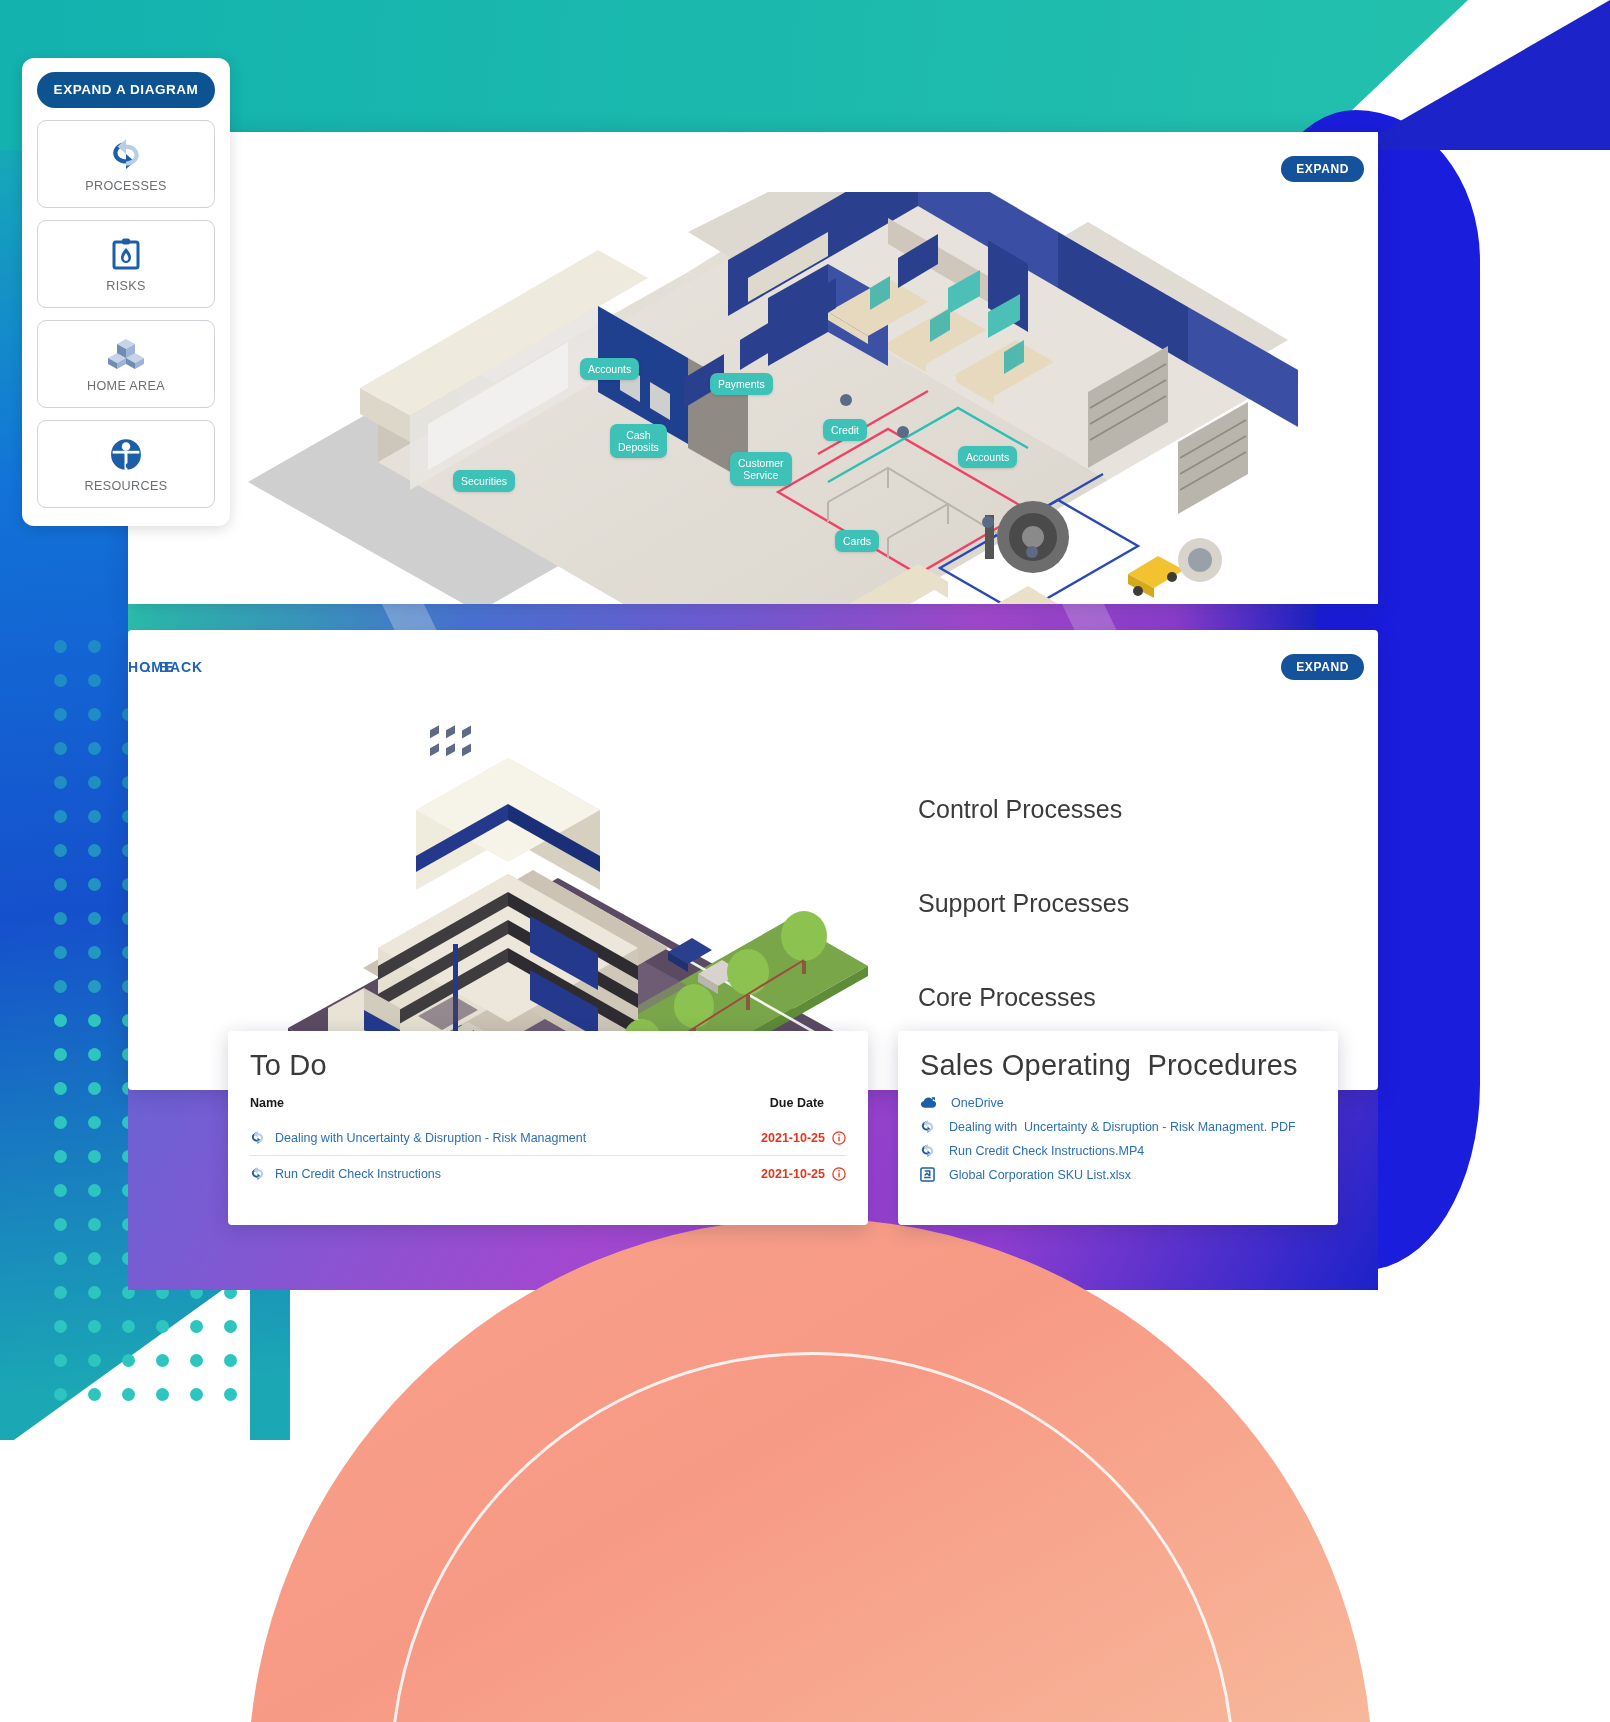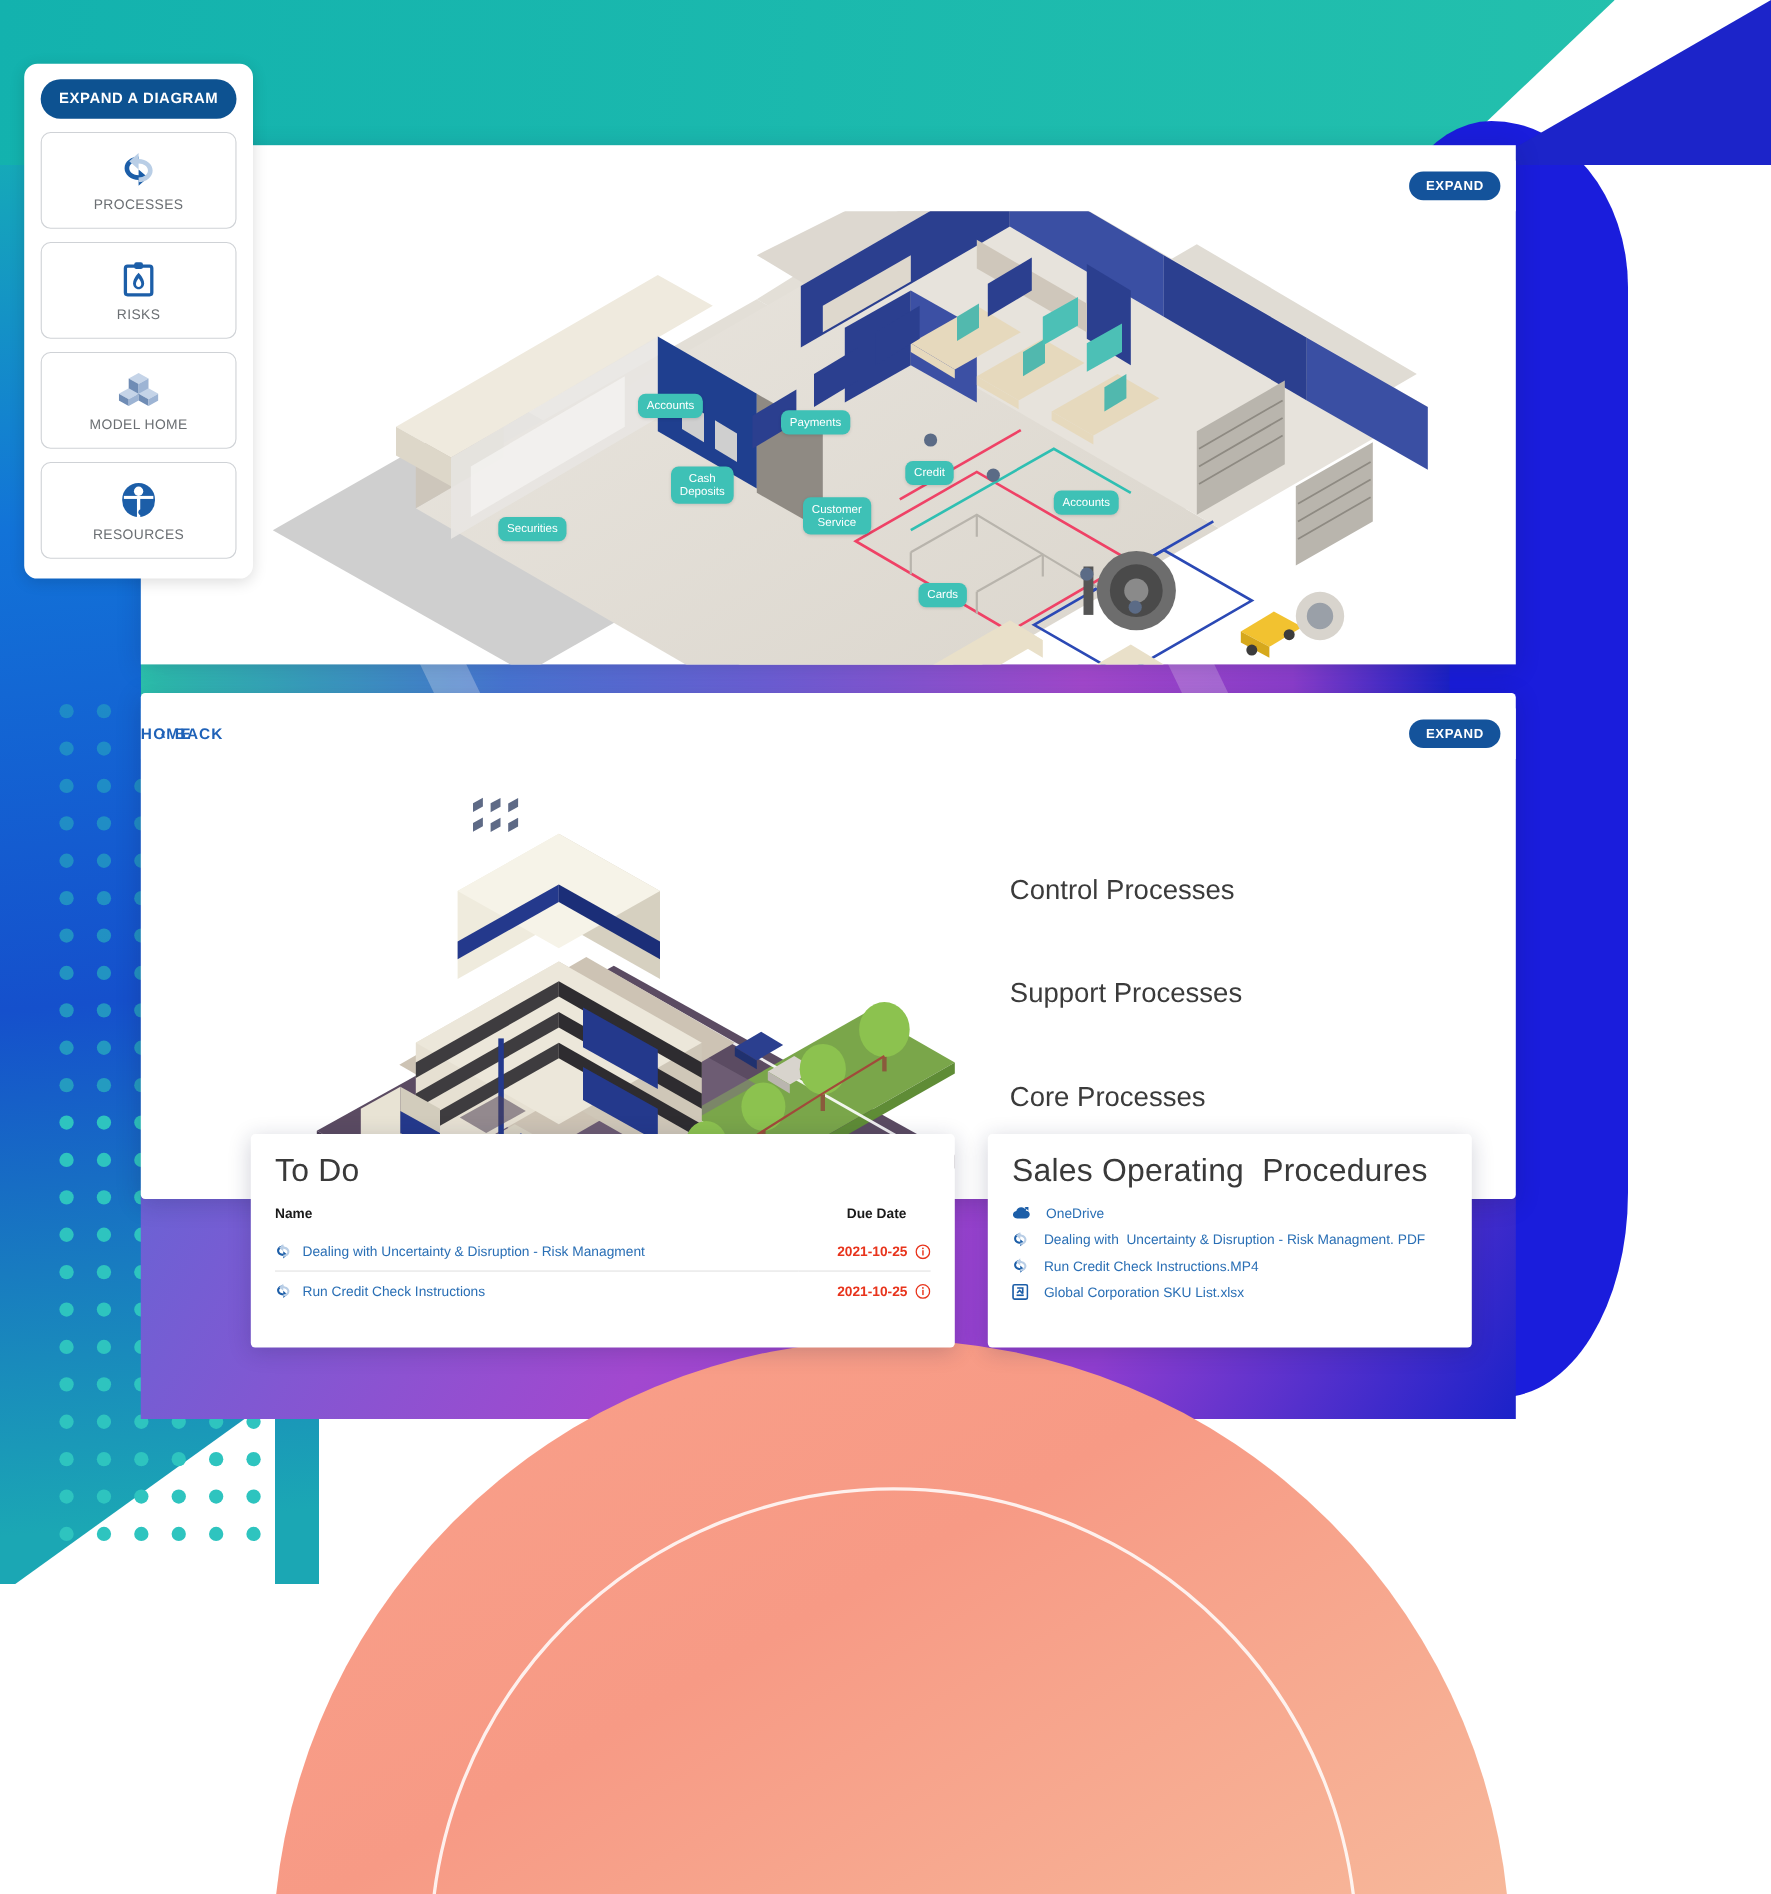--- a/index.html
+++ b/index.html
@@ -681,21 +681,21 @@
           <polygon points="0,20 9,25 9,31 0,26" fill="#6f8cb5"></polygon>
           <polygon points="18,20 9,25 9,31 18,26" fill="#9db4d4"></polygon>
         </g>
         <g>
           <polygon points="27,15 36,20 27,25 18,20" fill="#c5d4e8"></polygon>
           <polygon points="18,20 27,25 27,31 18,26" fill="#6f8cb5"></polygon>
           <polygon points="36,20 27,25 27,31 36,26" fill="#9db4d4"></polygon>
         </g>
       </svg>
     </span>
-    <span class="lbl">MODEL HOME</span>
+    <span class="lbl">HOME AREA</span>
   </div>
 
   <div class="nav-card">
     <span class="ico">
       <svg width="34" height="34" viewBox="0 0 32 32">
         <path d="M2 16 A14 14 0 0 1 30 16 L30 17 A14 14 0 0 1 2 17 Z" fill="#1c5ea8"></path>
         <circle cx="16" cy="9" r="4" fill="#ffffff"></circle>
         <rect x="14.6" y="13" width="2.8" height="19" fill="#ffffff"></rect>
         <rect x="14.6" y="13" width="14" height="2.6" fill="#ffffff"></rect>
         <rect x="3.4" y="13" width="12" height="2.6" fill="#ffffff"></rect>

